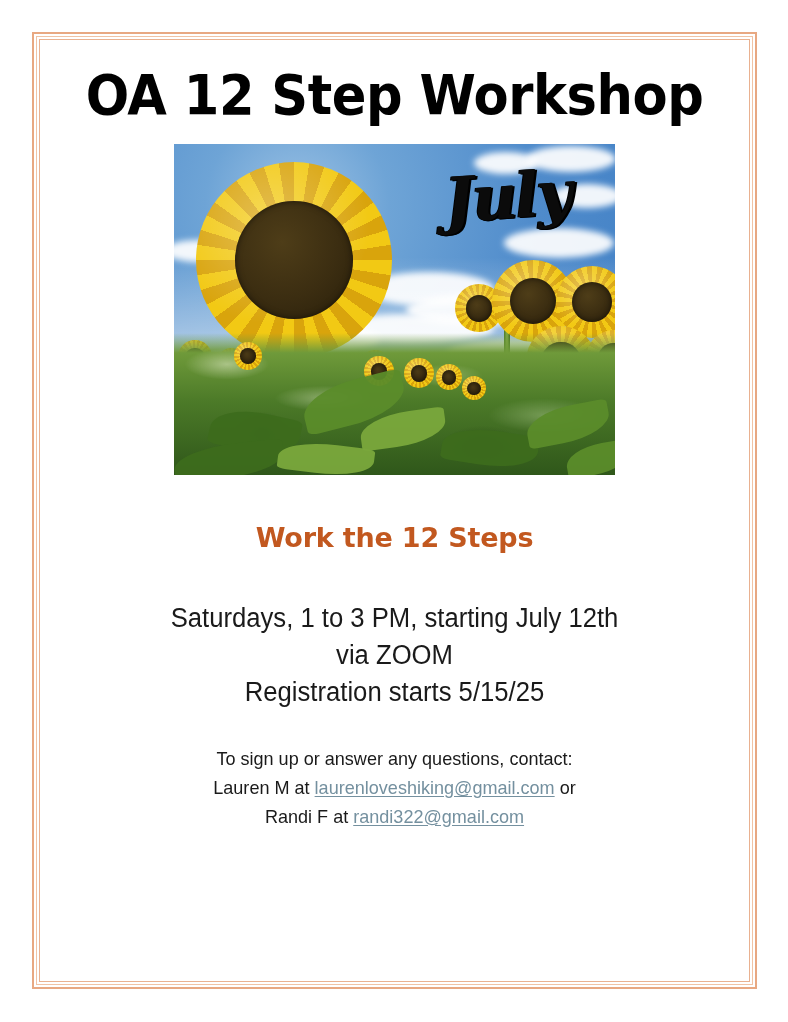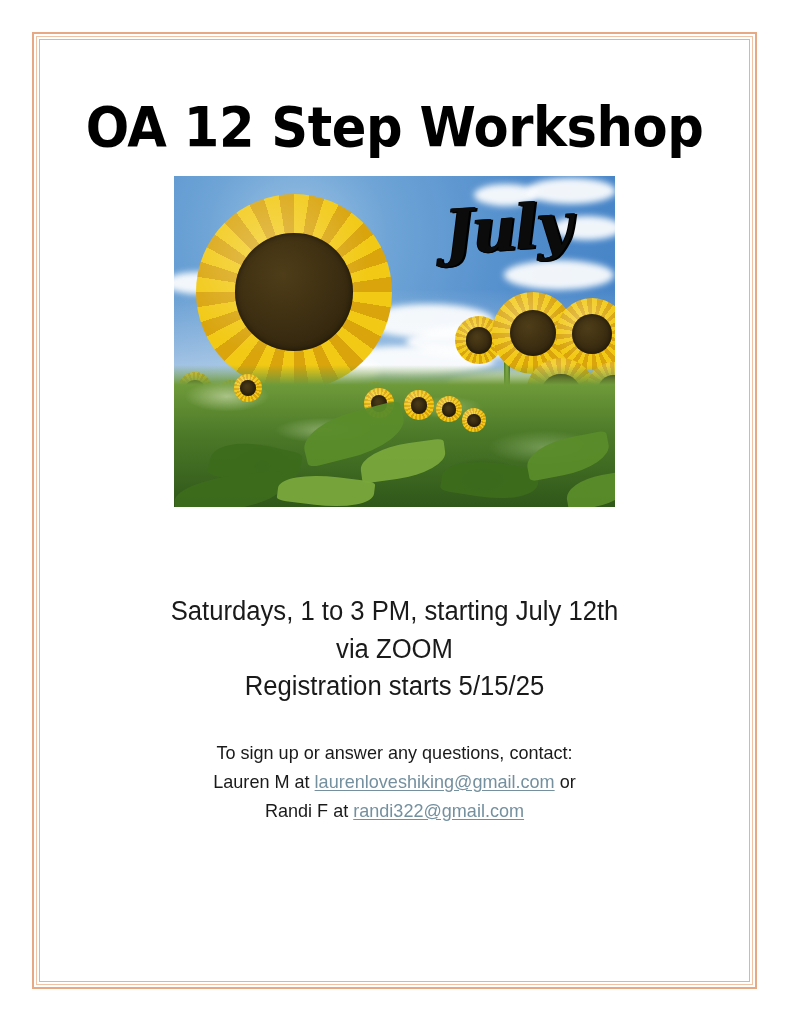--- a/index.html
+++ b/index.html
@@ -47,21 +47,21 @@
     width: 711px;
     height: 943px;
     border: 1px solid #e9b190;
     box-sizing: border-box;
   }
 
   
   .content {
     position: absolute;
     left: 46px;
-    top: 60px;
+    top: 28px;
     width: 697px;
     height: 929px;
     text-align: center;
   }
 
   
   .poster-title {
     margin: 0;
     padding-top: 38px;
     font-family: "DejaVu Sans", sans-serif;
@@ -361,20 +361,21 @@
       <div class="leaf dark" style="left:268px; top:286px; width:96px;  height:36px; transform:rotate(9deg);"></div>
       <div class="leaf" style="left:352px; top:262px; width:84px;  height:36px; transform:rotate(-11deg);"></div>
       <div class="leaf dark" style="left:0px;   top:300px; width:110px; height:34px; transform:rotate(-6deg);"></div>
       <div class="leaf light" style="left:104px; top:300px; width:96px;  height:30px; transform:rotate(7deg);"></div>
       <div class="leaf" style="left:392px; top:300px; width:64px;  height:30px; transform:rotate(-10deg);"></div>
 
       <div class="july-script">July</div>
     </div>
 
     <div class="headline">
+      <div>Work the 12 Steps</div>
     </div>
 
     <div class="details">
       <div>Saturdays, 1 to 3 PM, starting July 12th</div>
       <div>via ZOOM</div>
       <div>Registration starts 5/15/25</div>
     </div>
 
     <div class="contact">
       <div>To sign up or answer any questions, contact:</div>

